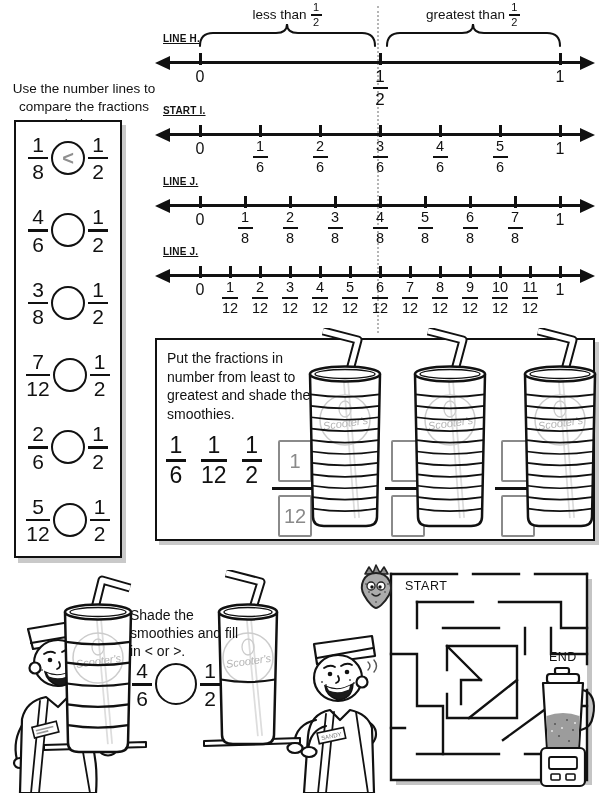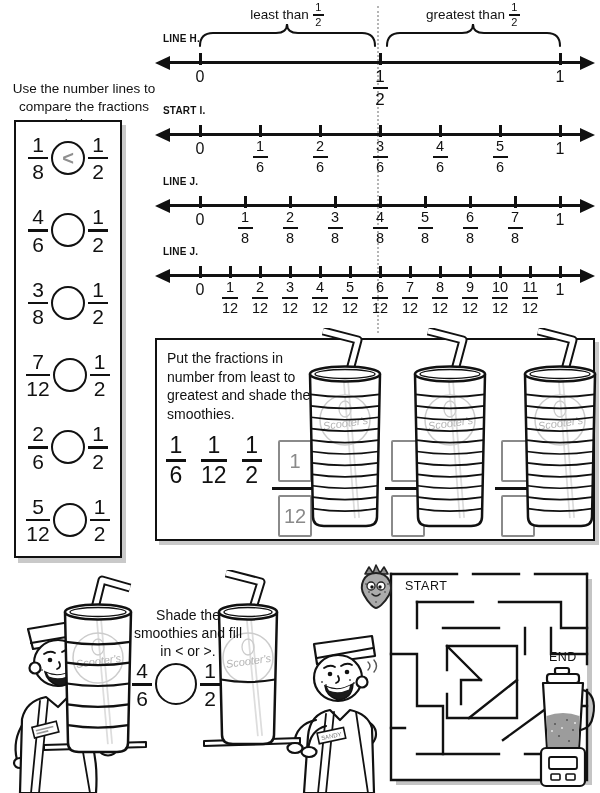--- a/index.html
+++ b/index.html
@@ -26,21 +26,21 @@
   #numlines{position:absolute;left:150px;top:0;width:450px;height:340px;}
   .braces{position:absolute;left:0;top:0;}
   .brace-label{position:absolute;top:2px;width:160px;display:flex;align-items:center;justify-content:center;
                gap:4px;font-size:13.5px;}
   .bl-left{left:57px;}
   .bl-right{left:243px;}
   .mini-frac{display:inline-flex;flex-direction:column;align-items:center;font-size:11px;line-height:1;}
   .mini-frac .fb{height:1.6px;background:#111;width:11px;margin:1px 0;}
   .dotline{position:absolute;left:227px;top:6px;height:327px;border-left:2px dotted #b5b5b5;}
   .numline{position:absolute;left:5px;width:440px;height:70px;}
-  .nl-label{position:absolute;top:0;left:8px;font-size:10px;font-weight:700;letter-spacing:.2px;}
+  .nl-label{position:absolute;top:0;left:8px;font-size:10px;font-weight:700;letter-spacing:.2px;text-decoration:underline;}
   .nl-track{position:absolute;top:22px;left:0;width:440px;height:48px;}
   .rail{position:absolute;left:11px;right:11px;top:6px;height:3px;background:#111;}
   .arr{position:absolute;top:0.5px;width:0;height:0;border-top:7px solid transparent;border-bottom:7px solid transparent;}
   .arr-l{left:0;border-right:15px solid #111;}
   .arr-r{right:0;border-left:15px solid #111;}
   .tick{position:absolute;top:-2px;width:3px;height:12px;background:#111;}
   .tlabel{position:absolute;top:13px;width:22px;text-align:center;font-size:16px;}
   .tfrac{position:absolute;top:12px;width:34px;display:flex;justify-content:center;font-size:14.5px;line-height:1;}
   .tfrac.big{font-size:17px;top:13px;}
   .tfrac .in{display:inline-flex;flex-direction:column;align-items:center;}
@@ -57,21 +57,21 @@
   .cup{position:absolute;}
   .cup-1{left:150px;top:-12px;}
   .cup-2{left:255px;top:-12px;}
   .cup-3{left:365px;top:-12px;}
   #cup-a{left:62px;top:568px;}
   #cup-b{left:216px;top:570px;}
   
   .scene{position:absolute;}
   #scene1{left:0;top:612px;}
   #scene2{left:198px;top:612px;}
-  .shade-text{position:absolute;left:130px;top:606px;width:116px;text-align:center;font-size:14px;line-height:1.3;}
+  .shade-text{position:absolute;left:130px;top:606px;width:116px;font-size:14px;line-height:1.3;}
   .shade-cmp{position:absolute;left:132px;top:660px;display:flex;align-items:center;gap:3px;}
   .shade-circle{width:38px;height:38px;border:2.4px solid #111;border-radius:50%;flex:0 0 auto;
                 display:flex;align-items:center;justify-content:center;font-size:22px;font-weight:700;color:#8f8f8f;}
   #maze{position:absolute;left:355px;top:558px;}
 </style>
 </head>
 <body>
 
 <div class="page">
 
@@ -171,21 +171,21 @@
         </div>
       </div>
   </div>
 
   <div id="numlines">
     <svg class="braces" width="450" height="52" viewBox="0 0 450 52">
       <path d="M50,46 Q50,33 63,33 L126,33 Q137,33 137,24 Q137,33 148,33 L212,33 Q225,33 225,46" fill="none" stroke="#111" stroke-width="2" stroke-linecap="round"></path>
       <path d="M237,46 Q237,33 250,33 L312,33 Q323,33 323,24 Q323,33 334,33 L397,33 Q410,33 410,46" fill="none" stroke="#111" stroke-width="2" stroke-linecap="round"></path>
     </svg>
     <div class="brace-label bl-left">
-      <span>least than</span>
+      <span>less than</span>
       <span class="mini-frac">
         <span>1</span>
         <span class="fb"></span>
         <span>2</span>
       </span>
     </div>
     <div class="brace-label bl-right">
       <span>greatest than</span>
       <span class="mini-frac">
         <span>1</span>

